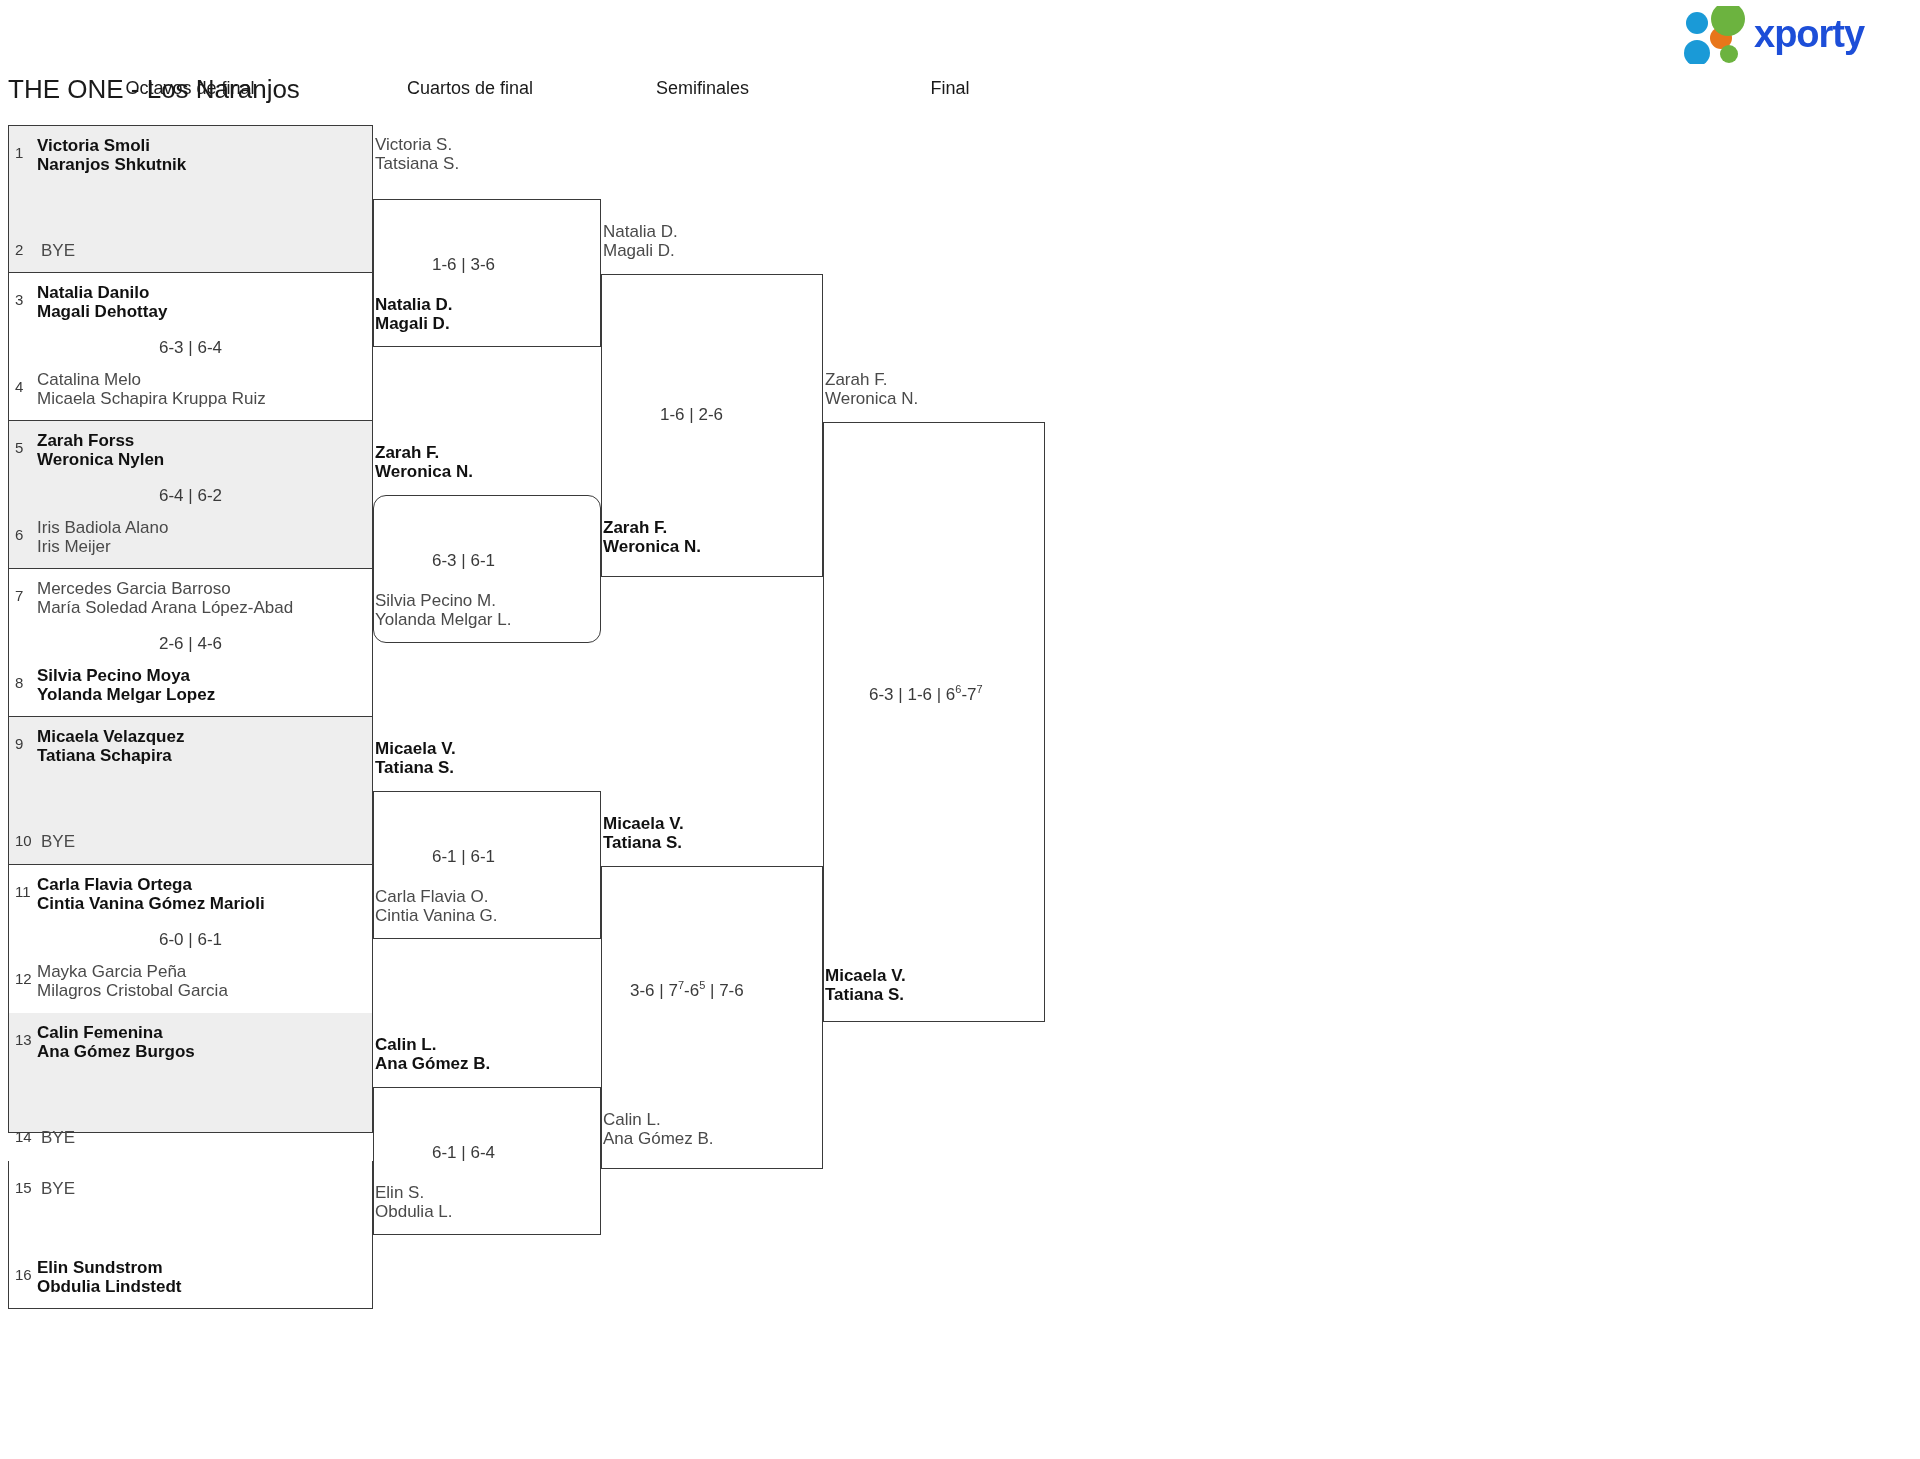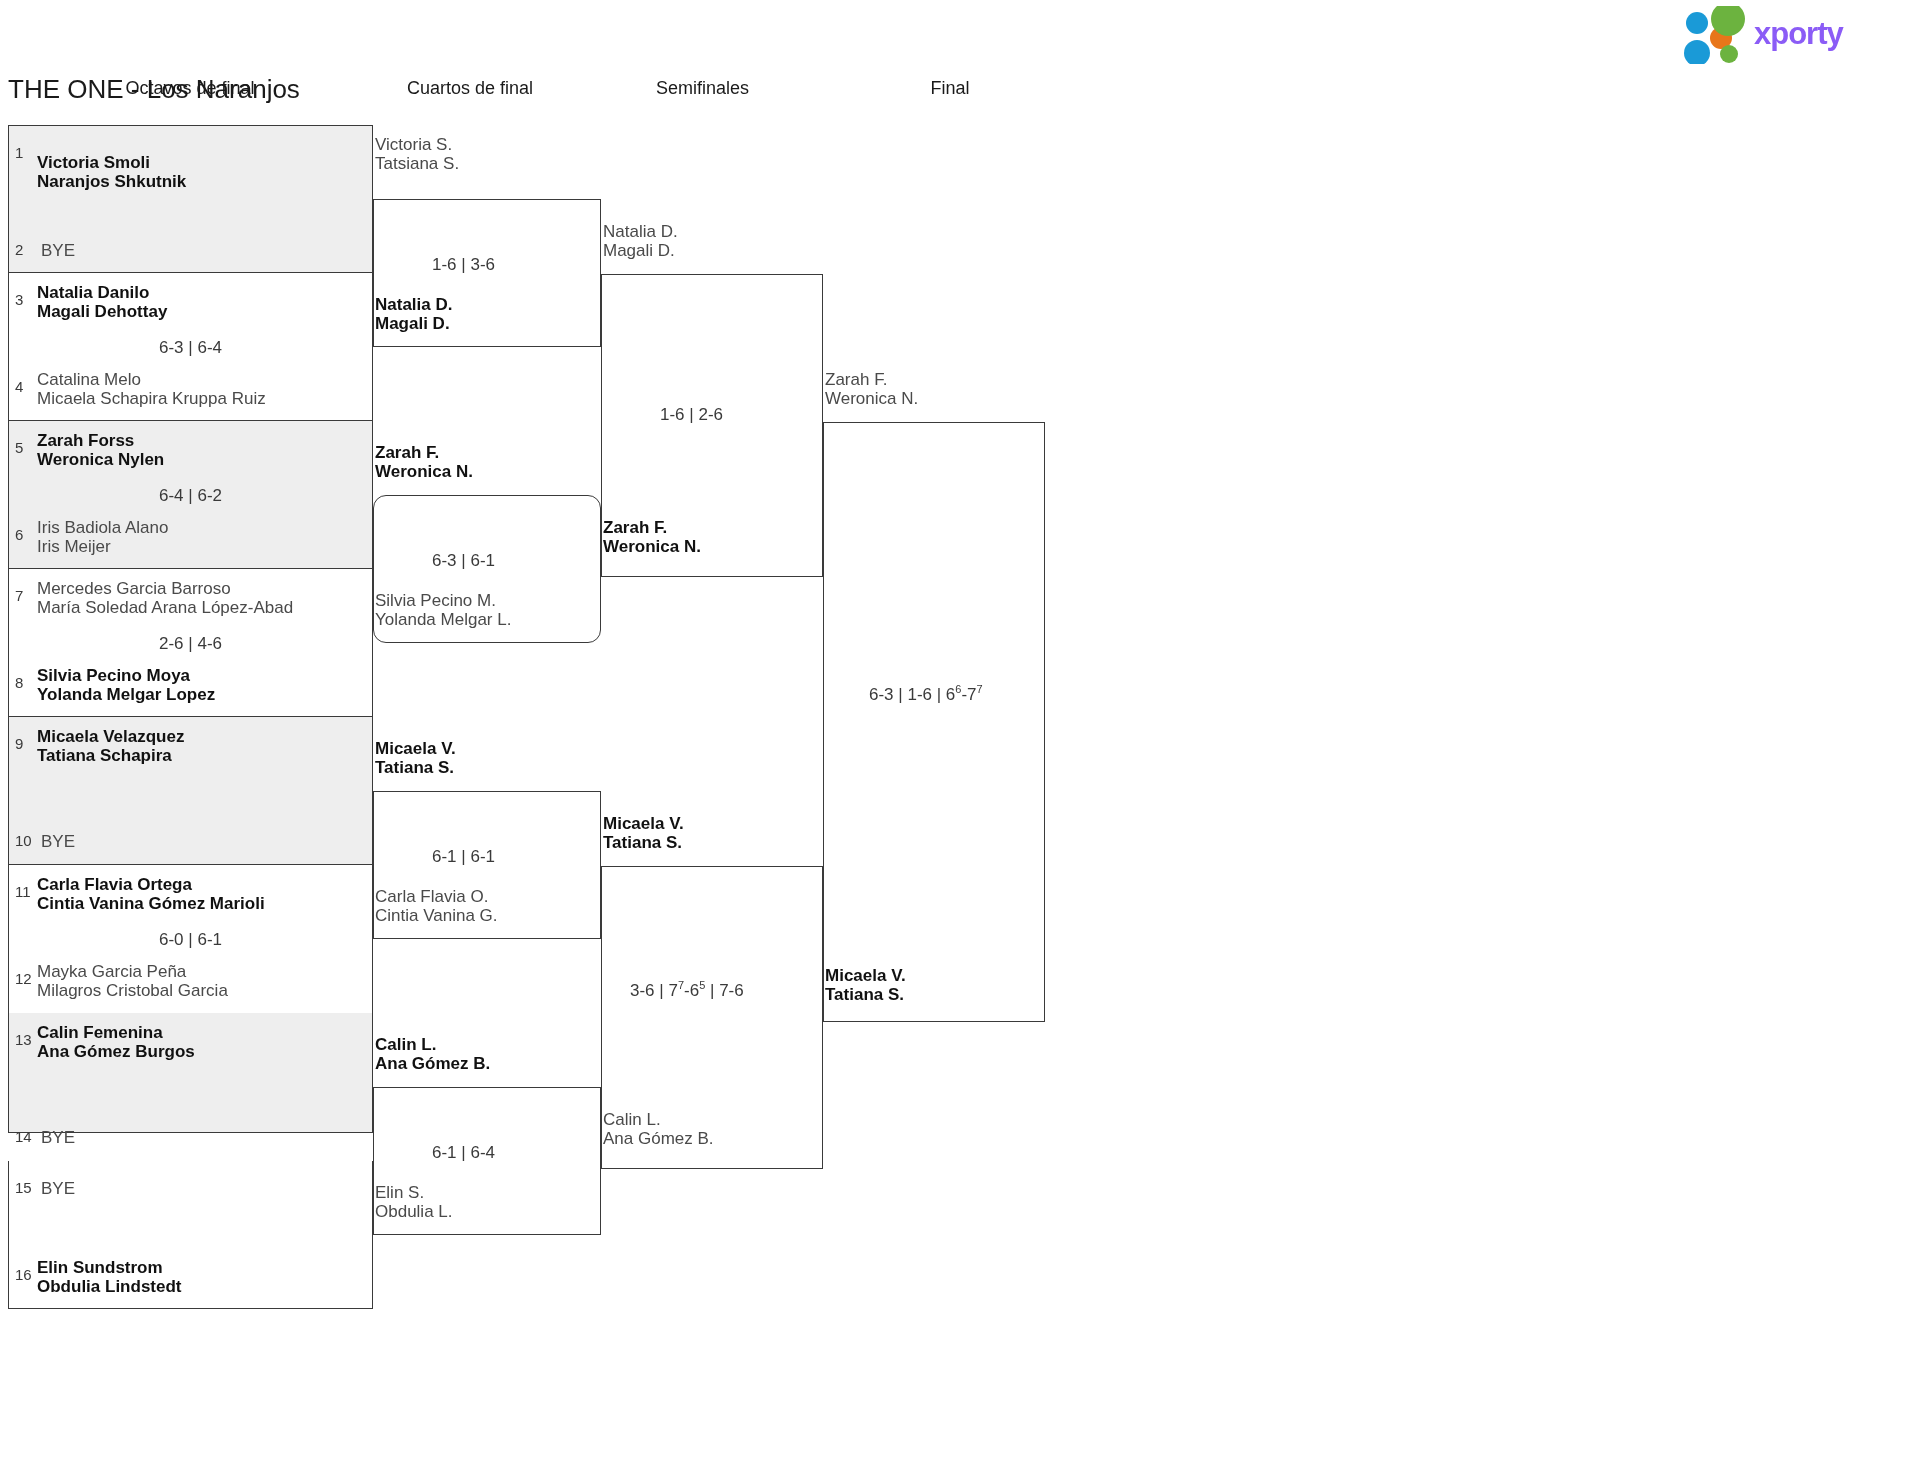--- a/index.html
+++ b/index.html
@@ -29,24 +29,24 @@
   .title-line { display: block; }
 
   .logo {
     position: absolute;
     right: 16px; top: 6px;
     width: 220px; height: 60px;
   }
   .logo-word {
     position: absolute;
     left: 70px; top: 2px;
-    font-size: 31px;
+    font-size: 38px;
     line-height: 52px;
     font-weight: 700;
-    color: #8b5cf6;
+    color: #1d4ed8;
     letter-spacing: -1px;
   }
 
   
   .round-head {
     position: absolute;
     font-size: 18px;
     color: #1a1a1a;
     text-align: center;
     white-space: nowrap;
@@ -133,21 +133,21 @@
     <span class="logo-word">xporty</span>
   </div>
 
   <div class="round-head" style="left:60px;  top:78px; width:260px;">Octavos de final</div>
   <div class="round-head" style="left:355px; top:78px; width:230px;">Cuartos de final</div>
   <div class="round-head" style="left:595px; top:78px; width:215px;">Semifinales</div>
   <div class="round-head" style="left:855px; top:78px; width:190px;">Final</div>
 
   <div class="r1-box first shaded" style="top:125px; height:148px;">
     <span class="seed" style="top:18px;">1</span>
-    <span class="team win" style="top:27px;">
+    <span class="team win" style="top:10px;">
       <span class="l1">Victoria Smoli</span>
       <span class="l2">Naranjos Shkutnik</span>
     </span>
     <span class="seed" style="top:115px;">2</span>
     <span class="bye" style="top:115px;">BYE</span>
   </div>
 
   <div class="r1-box plain" style="top:273px; height:148px;">
     <span class="seed" style="top:18px;">3</span>
     <span class="team win" style="top:10px;">

